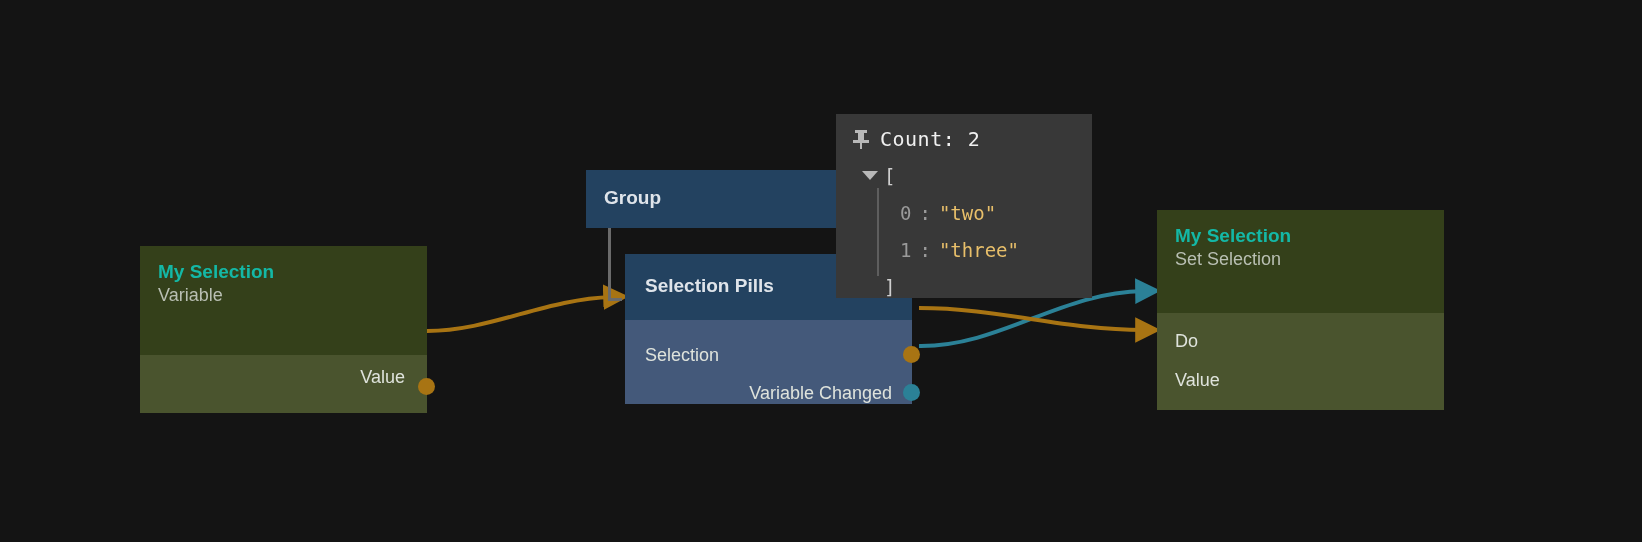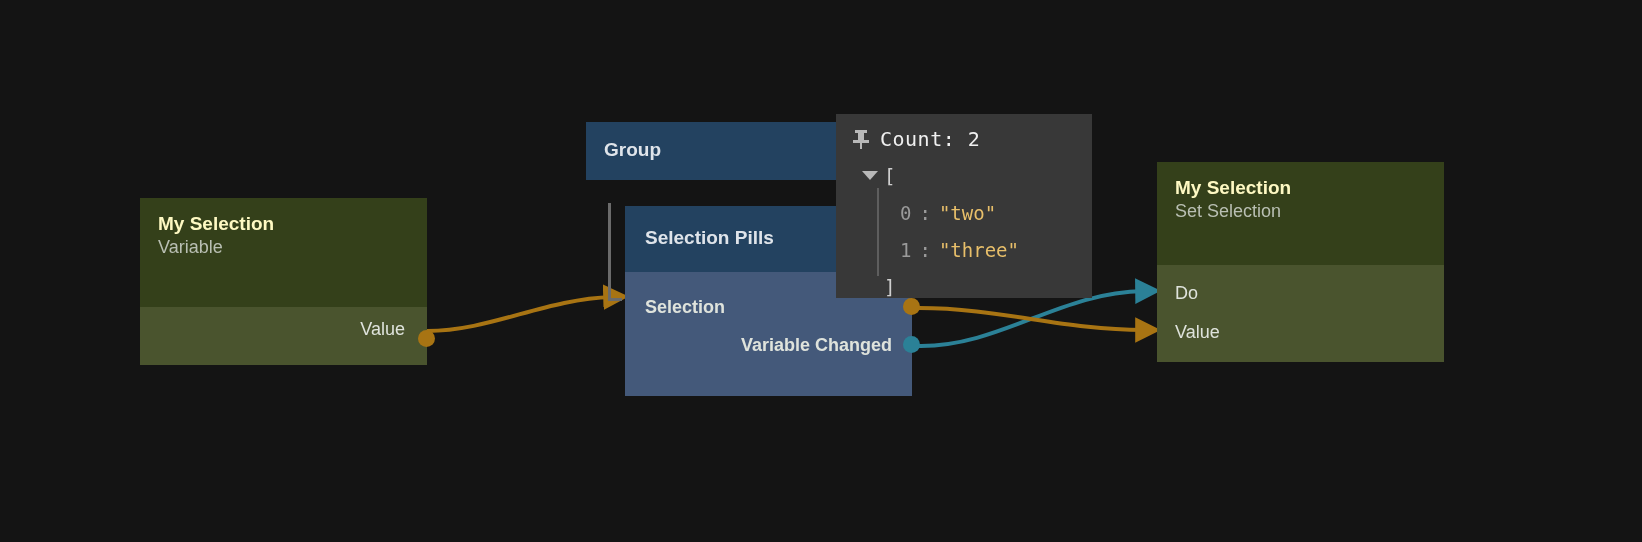--- a/index.html
+++ b/index.html
@@ -14,29 +14,30 @@
     background: #141414;
     overflow: hidden;
     font-family: "Liberation Sans", sans-serif;
     -webkit-font-smoothing: antialiased;
   }
 
   
   .node {
     position: absolute;
     box-sizing: border-box;
+    margin-top: 48px;
   }
   .node-header {
     box-sizing: border-box;
     padding: 14px 18px 12px 18px;
   }
   .node-title {
     font-size: 19px;
     font-weight: bold;
-    color: #fef9c3;
+    color: #14b8a6;
     line-height: 24px;
     white-space: nowrap;
   }
   .node-subtitle {
     font-size: 18px;
     font-weight: normal;
     color: #b9bfb3;
     line-height: 23px;
     white-space: nowrap;
   }
@@ -68,21 +69,21 @@
   #node-variable .node-header { height: 109px; }
   #node-variable .node-body   { height: 58px; padding: 0 22px 0 0; }
   #node-variable .port-row    { position: absolute; right: 22px; top: 11px; }
 
   #node-group           { left: 586px; top: 122px; width: 330px; }
   #node-group .node-header { height: 58px; padding-top: 16px; }
   #node-group .node-title  { font-size: 19px; }
 
   #node-pills           { left: 625px; top: 206px; width: 287px; }
   #node-pills .node-header { height: 66px; padding: 20px 0 12px 20px; }
-  #node-pills .node-body   { height: 124px; padding: 16px; font-weight: bold; }
+  #node-pills .node-body   { height: 84px; padding: 16px; }
   #node-pills .row-selection { position: absolute; left: 20px; top: 24px; }
   #node-pills .row-changed   { position: absolute; right: 20px; top: 62px; }
 
   #node-setvar          { left: 1157px; top: 162px; width: 287px; }
   #node-setvar .node-header { height: 103px; }
   #node-setvar .node-body   { height: 97px; padding: 0; }
   #node-setvar .row-do    { position: absolute; left: 18px; top: 17px; }
   #node-setvar .row-value { position: absolute; left: 18px; top: 56px; }
 
   

